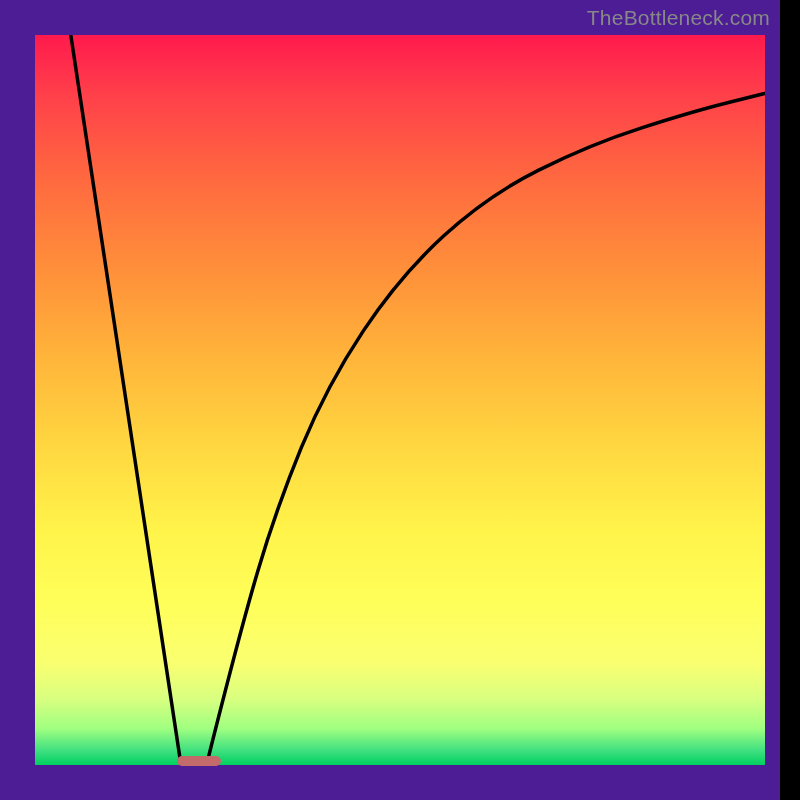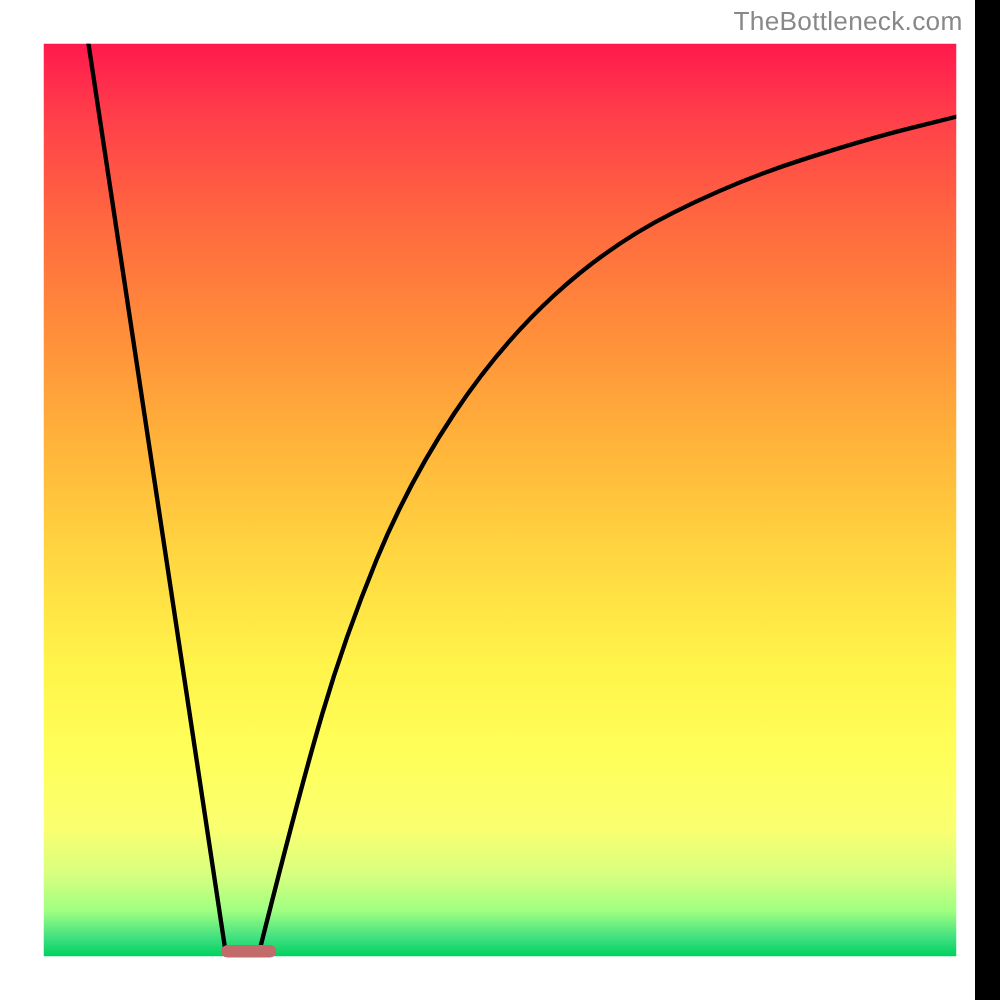--- a/index.html
+++ b/index.html
@@ -10,21 +10,21 @@
     background: #000;
     position: relative;
     font-family: Arial, Helvetica, sans-serif;
   }
   .frame {
     position: absolute;
     top: 0;
     left: 0;
     width: 780px;
     height: 800px;
-    background: #ffffff;
+    background: #4c1d95;
   }
   .plot-area {
     position: absolute;
     top: 35px;
     left: 35px;
     width: 730px;
     height: 730px;
     background: linear-gradient(to bottom,
       #ff1a4d 0%,
       #ff3f4a 8%,

